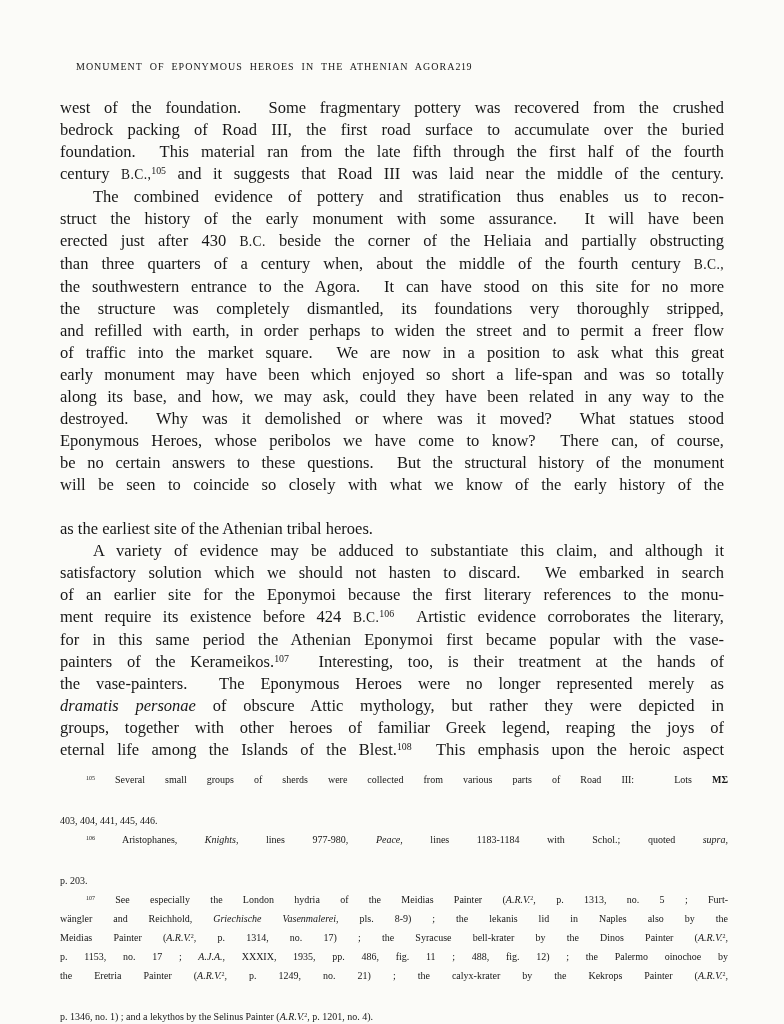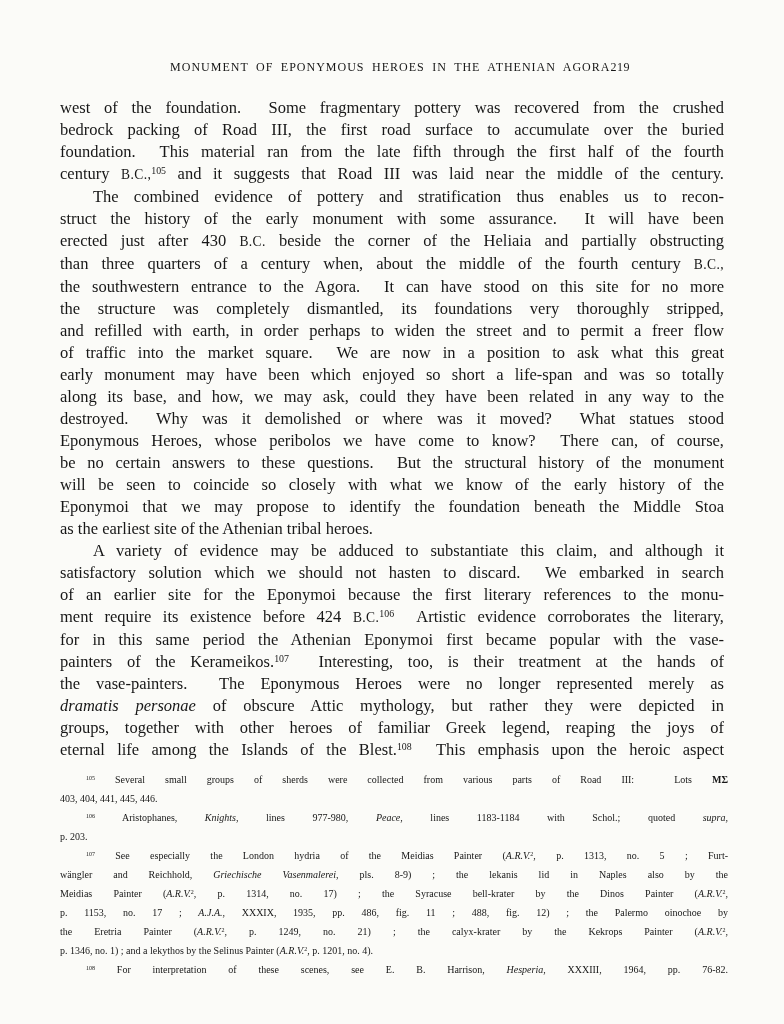--- a/index.html
+++ b/index.html
@@ -9,23 +9,23 @@
     margin:0 auto;
     background:#fbfbf8;
     box-sizing:border-box;
     padding:57px 60px 0 60px;
     font-family:"Liberation Serif","DejaVu Serif",serif;
     color:#171717;
     overflow:hidden;
   }
   .running-head {
     display:flex;
-    justify-content:center;
+    justify-content:flex-start;
     align-items:baseline;
-    font-size:12px;
+    font-size:10px;
     line-height:20px;
     width:664px;
   }
   .head-title {
     margin-left:16px;
     letter-spacing:1px;
     word-spacing:3.5px;
     white-space:nowrap;
   }
   .page-number { letter-spacing:0.5px; }
@@ -36,21 +36,21 @@
     line-height:22px;
   }
   .footnotes {
     margin-top:9px;
     width:668px;
     font-size:10px;
     line-height:19px;
   }
   .para { margin:0; }
   .line { text-align:justify; text-align-last:justify; }
-  .line.endline { text-align-last:left; }
+  .line.endline { text-align-last:left;margin-top:22px; }
   .body-text .line.indent { text-indent:33px; }
   .footnotes .line.indent { text-indent:26px; }
   .it { font-style:italic; }
   .b  { font-weight:700; }
   .sc { font-size:0.82em; letter-spacing:0.4px; }
   .sup {
     font-size:0.6em;
     vertical-align:0.52em;
     line-height:0;
     letter-spacing:0;
@@ -82,21 +82,20 @@
         <div class="line"><span>the southwestern entrance to the Agora.&nbsp; It can have stood on this site for no more</span></div>
         <div class="line"><span>the structure was completely dismantled, its foundations very thoroughly stripped,</span></div>
         <div class="line"><span>and refilled with earth, in order perhaps to widen the street and to permit a freer flow</span></div>
         <div class="line"><span>of traffic into the market square.&nbsp; We are now in a position to ask what this great</span></div>
         <div class="line"><span>early monument may have been which enjoyed so short a life-span and was so totally</span></div>
         <div class="line"><span>along its base, and how, we may ask, could they have been related in any way to the</span></div>
         <div class="line"><span>destroyed.&nbsp; Why was it demolished or where was it moved?&nbsp; What statues stood</span></div>
         <div class="line"><span>Eponymous Heroes, whose peribolos we have come to know?&nbsp; There can, of course,</span></div>
         <div class="line"><span>be no certain answers to these questions.&nbsp; But the structural history of the monument</span></div>
         <div class="line"><span>will be seen to coincide so closely with what we know of the early history of the</span></div>
-        <div class="line"><span>Eponymoi that we may propose to identify the foundation beneath the Middle Stoa</span></div>
         <div class="line endline"><span>as the earliest site of the Athenian tribal heroes.</span></div>
       </div>
       <div class="para">
         <div class="line indent"><span>A variety of evidence may be adduced to substantiate this claim, and although it</span></div>
         <div class="line"><span>satisfactory solution which we should not hasten to discard.&nbsp; We embarked in search</span></div>
         <div class="line"><span>of an earlier site for the Eponymoi because the first literary references to the monu-</span></div>
         <div class="line"><span>ment require its existence before 424 </span><span class="sc">B.C.</span><span class="sup">106</span><span>&nbsp; Artistic evidence corroborates the literary,</span></div>
         <div class="line"><span>for in this same period the Athenian Eponymoi first became popular with the vase-</span></div>
         <div class="line"><span>painters of the Kerameikos.</span><span class="sup">107</span><span>&nbsp; Interesting, too, is their treatment at the hands of</span></div>
         <div class="line"><span>the vase-painters.&nbsp; The Eponymous Heroes were no longer represented merely as</span></div>

